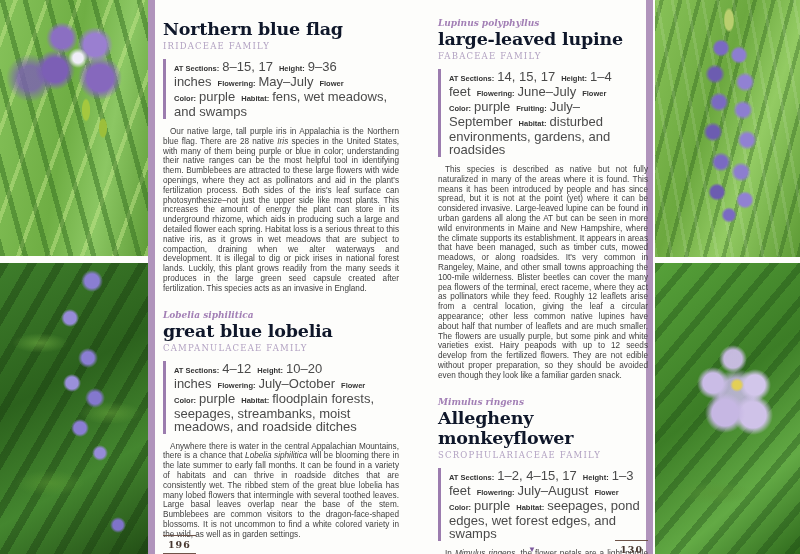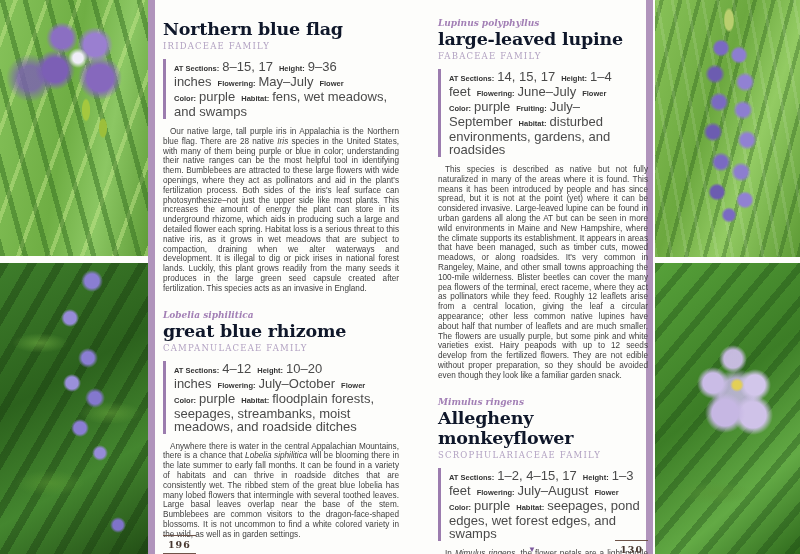--- a/index.html
+++ b/index.html
@@ -115,21 +115,21 @@
 
   <div class="col col-left">
     <section class="entry">
       <h1 class="title">Northern blue flag</h1>
       <div class="family">IRIDACEAE FAMILY</div>
       <div class="stats"><b class="sl">AT Sections:</b><span class="sv">8–15, 17</span><b class="sl">Height:</b><span class="sv">9–36 inches</span><b class="sl">Flowering:</b><span class="sv">May–July</span><b class="sl">Flower Color:</b><span class="sv">purple</span><b class="sl">Habitat:</b><span class="sv">fens, wet meadows, and swamps</span></div>
       <p class="body"><span>Our native large, tall purple iris in Appalachia is the Northern blue flag. There are 28 native </span><i>Iris</i><span> species in the United States, with many of them being purple or blue in color; understanding their native ranges can be the most helpful tool in identifying them. Bumblebees are attracted to these large flowers with wide openings, where they act as pollinators and aid in the plant's fertilization process. Both sides of the iris's leaf surface can photosynthesize–not just the upper side like most plants. This increases the amount of energy the plant can store in its underground rhizome, which aids in producing such a large and detailed flower each spring. Habitat loss is a serious threat to this native iris, as it grows in wet meadows that are subject to compaction, draining when we alter waterways and development. It is illegal to dig or pick irises in national forest lands. Luckily, this plant grows readily from the many seeds it produces in the large green seed capsule created after fertilization. This species acts as an invasive in England.</span></p>
     </section>
     <section class="entry">
       <div class="species">Lobelia siphilitica</div>
-      <h1 class="title">great blue rhizome</h1>
+      <h1 class="title">great blue lobelia</h1>
       <div class="family">CAMPANULACEAE FAMILY</div>
       <div class="stats"><b class="sl">AT Sections:</b><span class="sv">4–12</span><b class="sl">Height:</b><span class="sv">10–20 inches</span><b class="sl">Flowering:</b><span class="sv">July–October</span><b class="sl">Flower Color:</b><span class="sv">purple</span><b class="sl">Habitat:</b><span class="sv">floodplain forests, seepages, streambanks, moist meadows, and roadside ditches</span></div>
       <p class="body"><span>Anywhere there is water in the central Appalachian Mountains, there is a chance that </span><i>Lobelia siphilitica</i><span> will be blooming there in the late summer to early fall months. It can be found in a variety of habitats and can thrive in roadside ditches that are consistently wet. The ribbed stem of the great blue lobelia has many lobed flowers that intermingle with several toothed leaves. Large basal leaves overlap near the base of the stem. Bumblebees are common visitors to the dragon-face-shaped blossoms. It is not uncommon to find a white colored variety in the wild, as well as in garden settings.</span></p>
     </section>
   </div>
 
   <div class="col col-right">
     <section class="entry">
       <div class="species">Lupinus polyphyllus</div>
       <h1 class="title">large-leaved lupine</h1>

